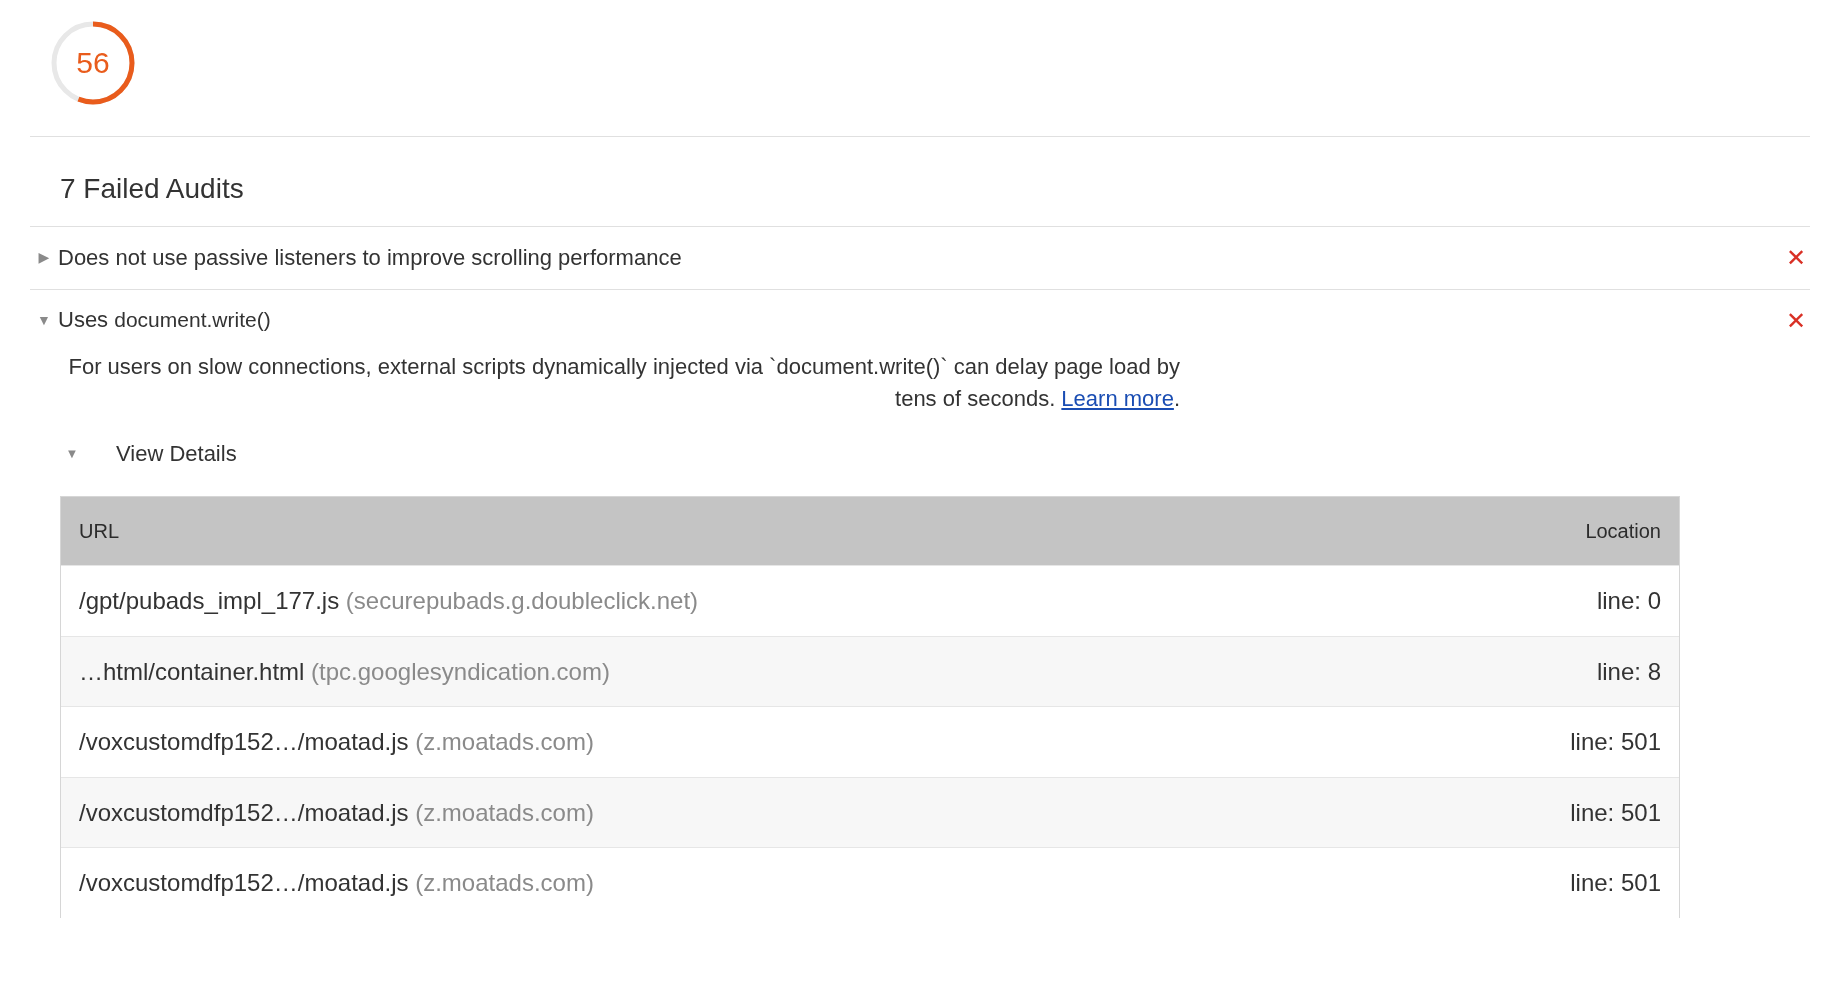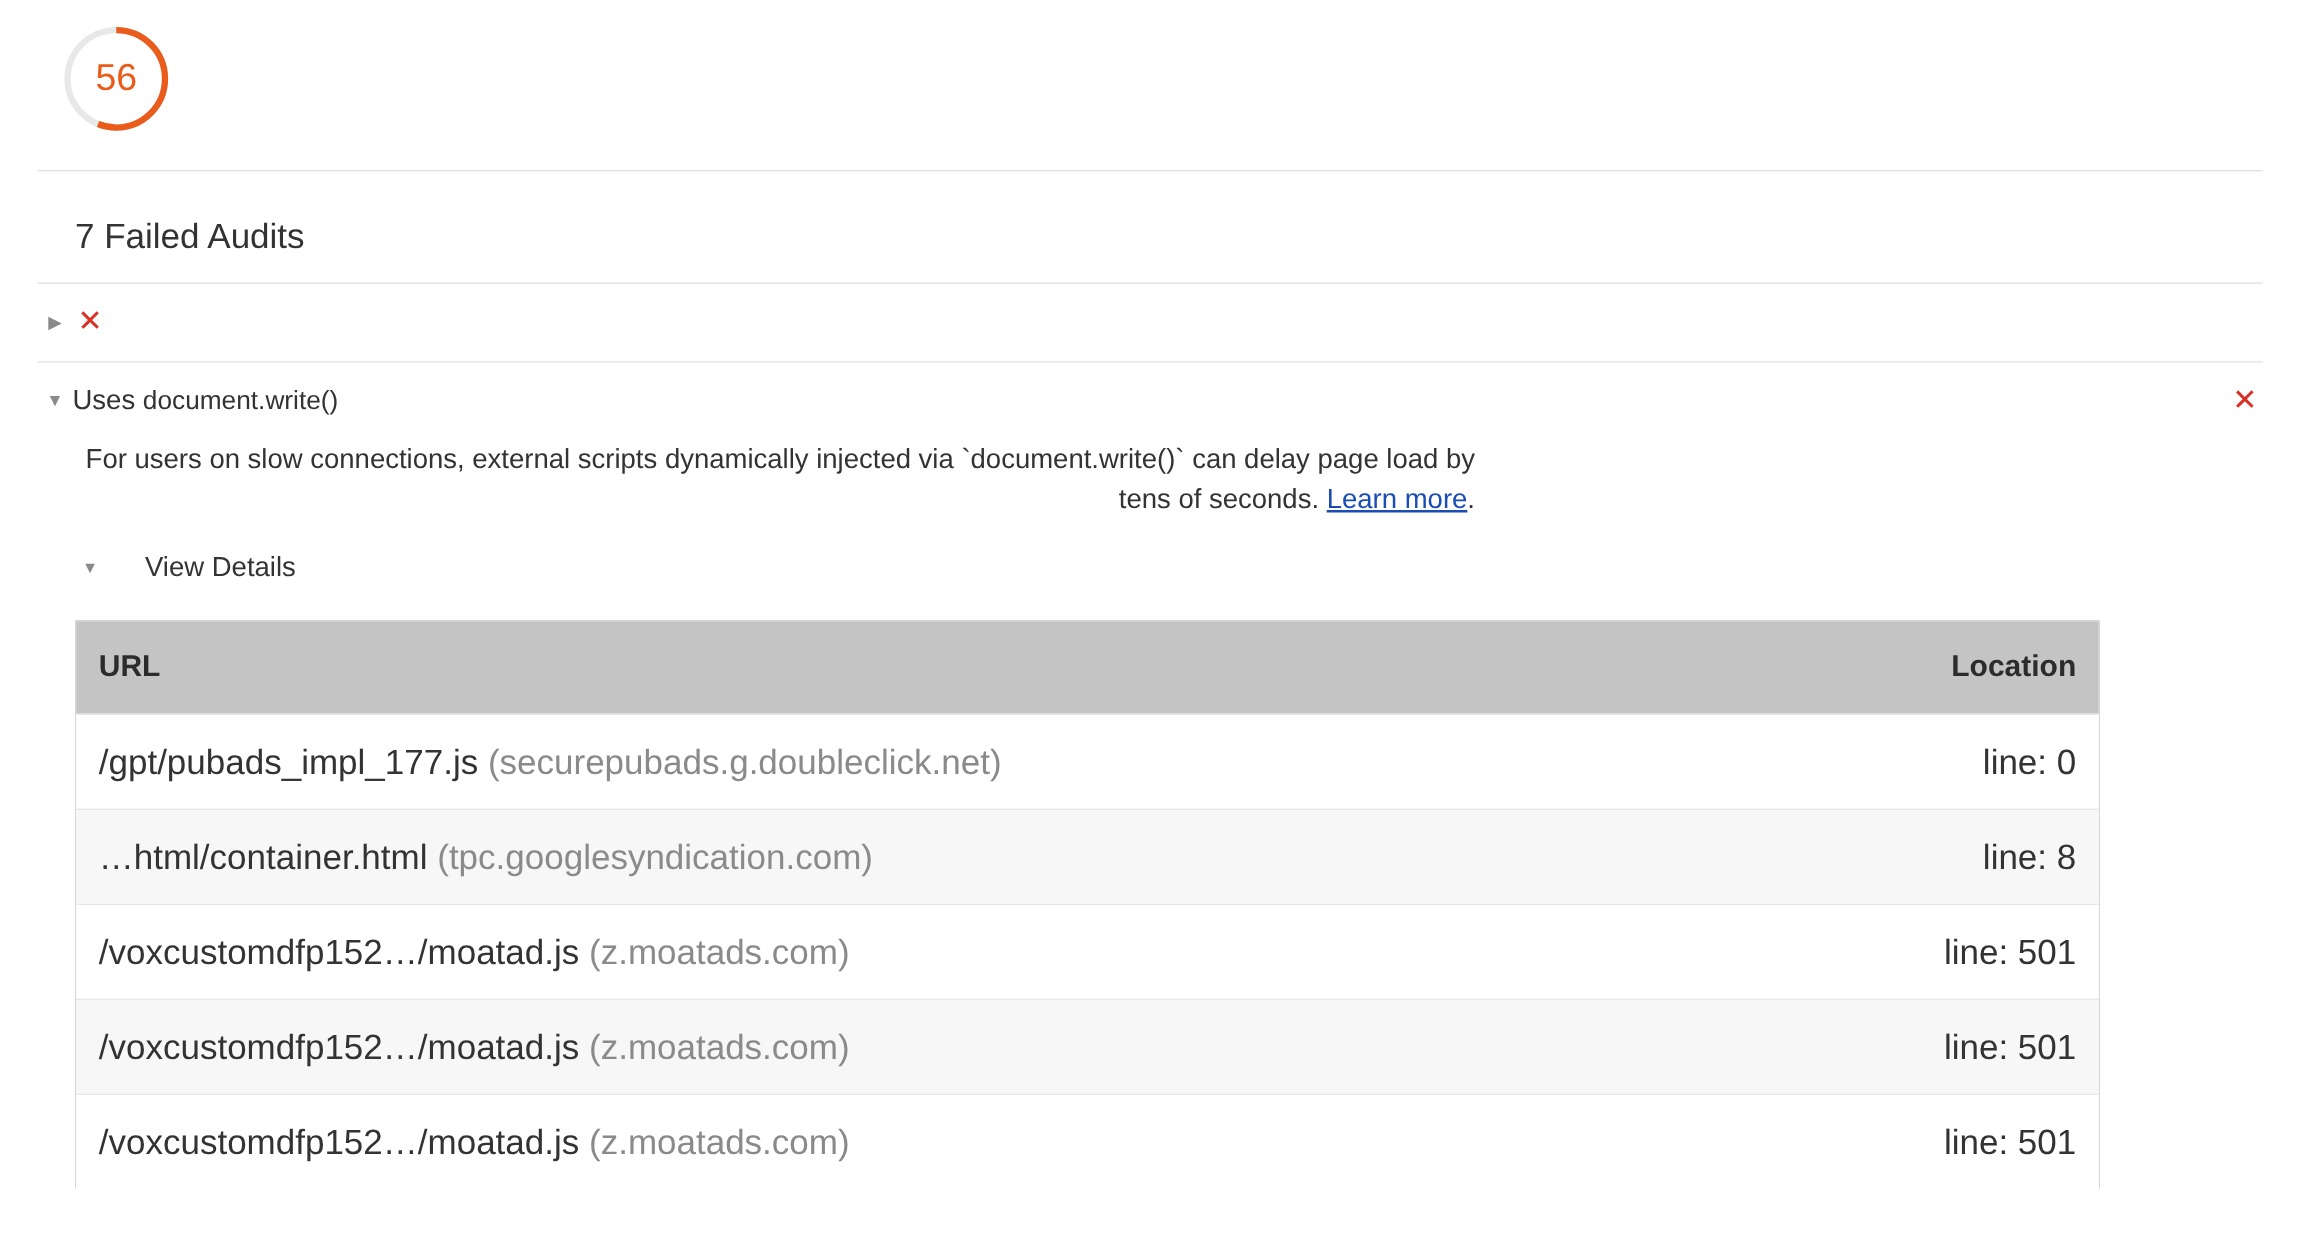--- a/index.html
+++ b/index.html
@@ -133,30 +133,30 @@
     .details-table {
       border: 1px solid #d6d6d6;
       border-bottom: none;
       margin-top: 8px;
       margin-right: 130px;
     }
     .table-header {
       display: flex;
       background: #c4c4c4;
       padding: 20px 18px;
-      font-size: 24px;
-      font-weight: 700;
+      font-size: 20px;
+      font-weight: 400;
       color: #2c2c2c;
     }
     .th-url { flex: 1; }
     .th-loc { text-align: right; }
     .table-row {
       display: flex;
       padding: 18px 18px;
-      font-size: 28px;
+      font-size: 24px;
       border-top: 1px solid #e6e6e6;
     }
     .table-row:nth-child(odd) { background: #f7f7f7; }
     .table-row:nth-child(even) { background: #fff; }
     
     .details-table .table-row:nth-of-type(1) { background: #fff; }
     .td-url { flex: 1; color: #333; }
     .td-url .domain { color: #8a8a8a; }
     .td-loc { color: #333; text-align: right; white-space: nowrap; }
   </style>
@@ -173,20 +173,21 @@
       </svg>
       <div class="score-value">56</div>
     </div>
   </div>
 
   <h2 class="section-heading">7 Failed Audits</h2>
 
   <div class="audit-row">
     <div class="audit-header">
       <span class="chevron">▶</span>
+      <span class="audit-title">Does not use passive listeners to improve scrolling performance</span>
       <span class="fail-x">✕</span>
     </div>
   </div>
 
   <div class="audit-row" style="border-bottom:none;">
     <div class="audit-header">
       <span class="chevron">▼</span>
       <span class="audit-title">
         <span>Uses </span><code>document.write()</code>
       </span>

